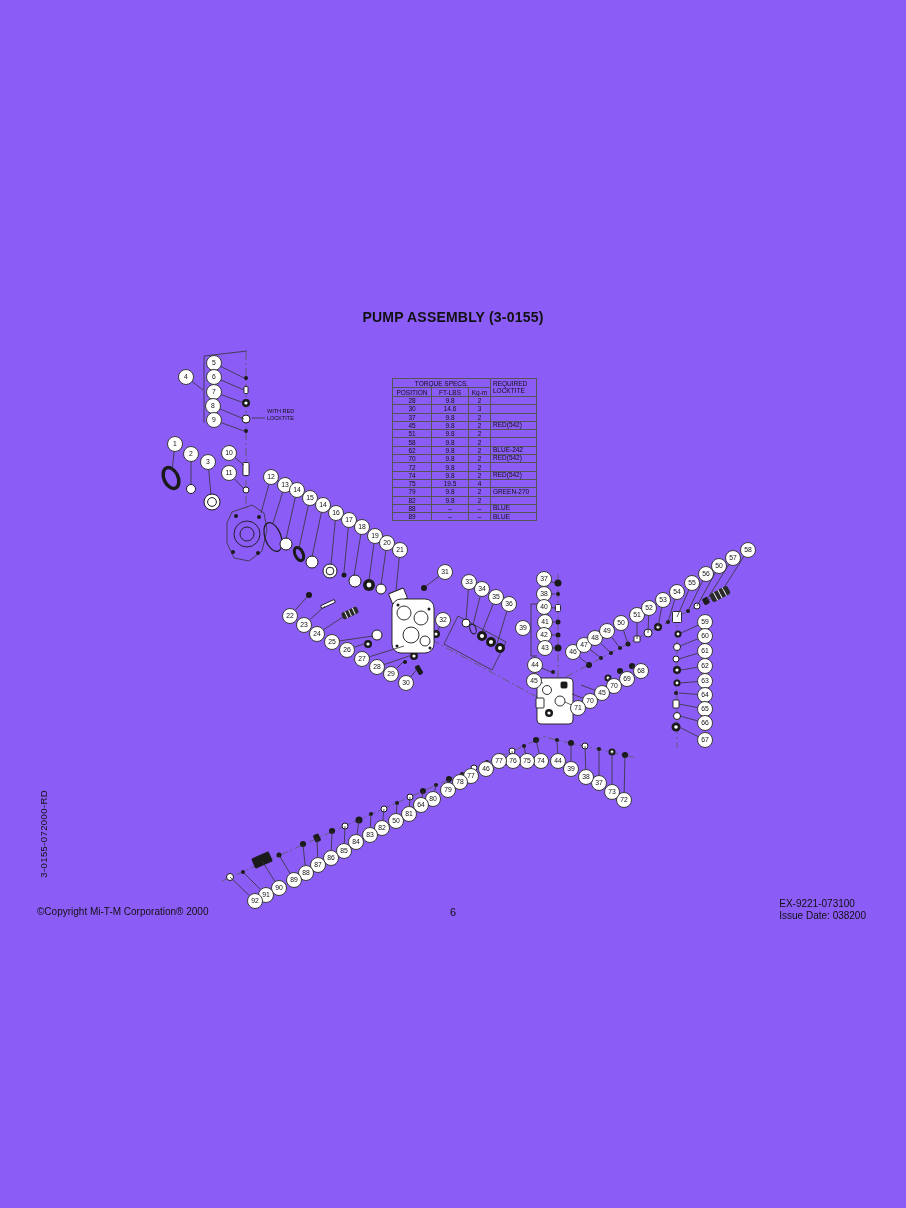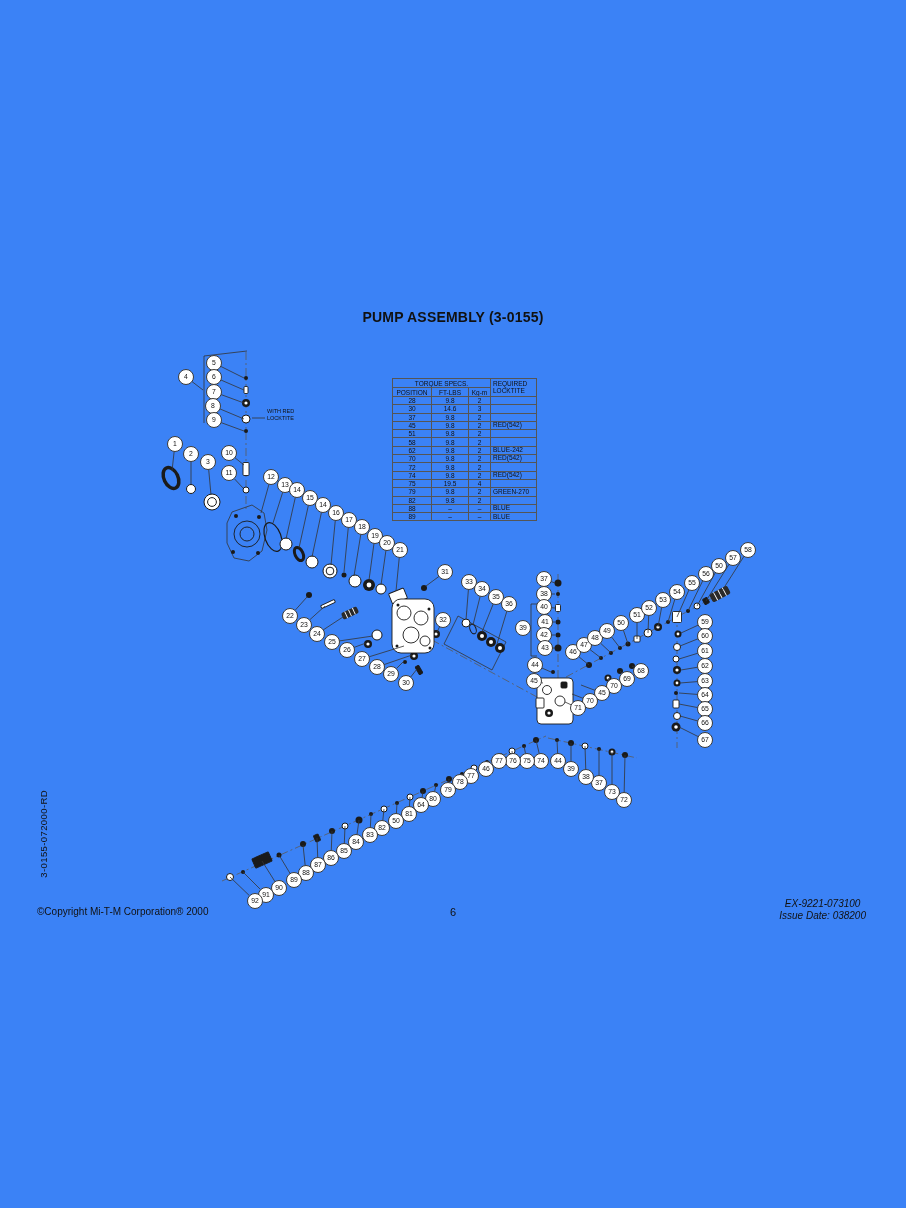--- a/index.html
+++ b/index.html
@@ -1,22 +1,22 @@
 <!DOCTYPE html>
 <html><head>
 <meta charset="utf-8">
 <style>
   html,body{margin:0;padding:0;background:#ffffff;}
-  .page{position:relative;width:906px;height:1208px;background:#3b82f6;overflow:hidden;
+  .page{position:relative;width:906px;height:1208px;background:#8b5cf6;overflow:hidden;
         font-family:"Liberation Sans",sans-serif;color:#111;}
   .title{position:absolute;top:309px;left:0;width:906px;text-align:center;
          font:bold 14px "Liberation Sans",sans-serif;letter-spacing:.2px;}
   .copyright{position:absolute;left:37px;top:906px;font-size:10px;}
   .pagenum{position:absolute;left:0;width:906px;text-align:center;top:906px;font-size:11px;}
-  .docinfo{position:absolute;right:40px;top:898px;text-align:center;font-size:10px;line-height:11.5px;font-style:italic;}
+  .docinfo{position:absolute;right:40px;top:898px;text-align:left;font-size:10px;line-height:11.5px;}
   .sidelabel{position:absolute;left:38px;top:790px;writing-mode:vertical-rl;transform:rotate(180deg);
              font-size:9.5px;letter-spacing:.4px;}
   #torque-table{position:absolute;left:392px;top:378px;border-collapse:collapse;table-layout:fixed;
                 font:6.5px "Liberation Sans",sans-serif;color:#111;}
   #torque-table th,#torque-table td{border:1px solid #555;padding:0 2px;height:7.3px;line-height:7px;
                 text-align:center;font-weight:400;overflow:hidden;white-space:nowrap;}
   #torque-table th{height:8px;}
   #torque-table .lk{text-align:left;line-height:6.6px;vertical-align:middle;}
   #diagram{position:absolute;left:0;top:0;}
   .cl{stroke:#5a5a5a;stroke-width:.8;fill:none;stroke-dasharray:8 3 2 3;}

